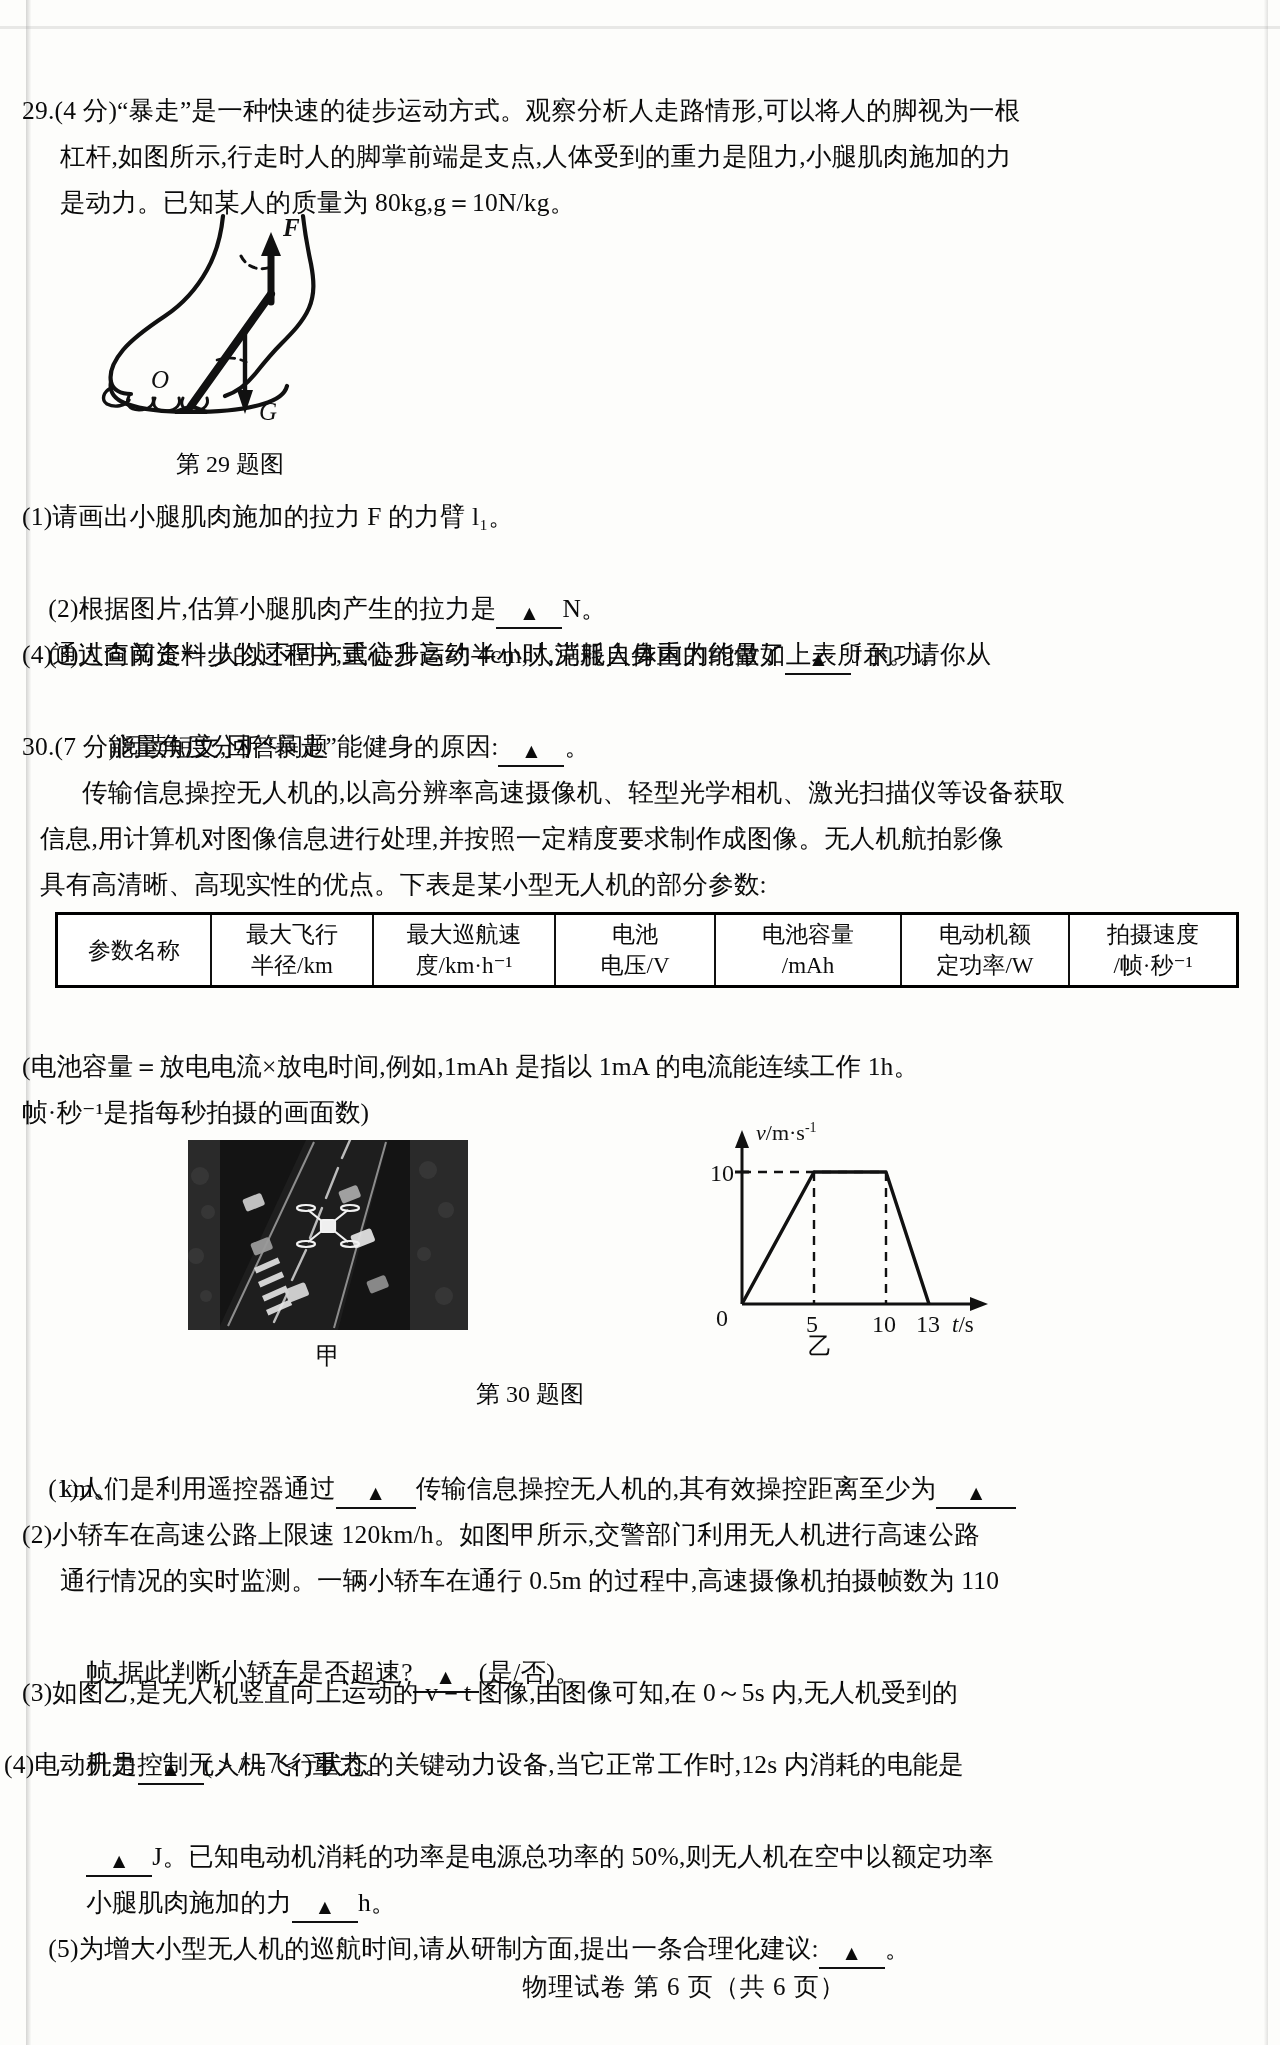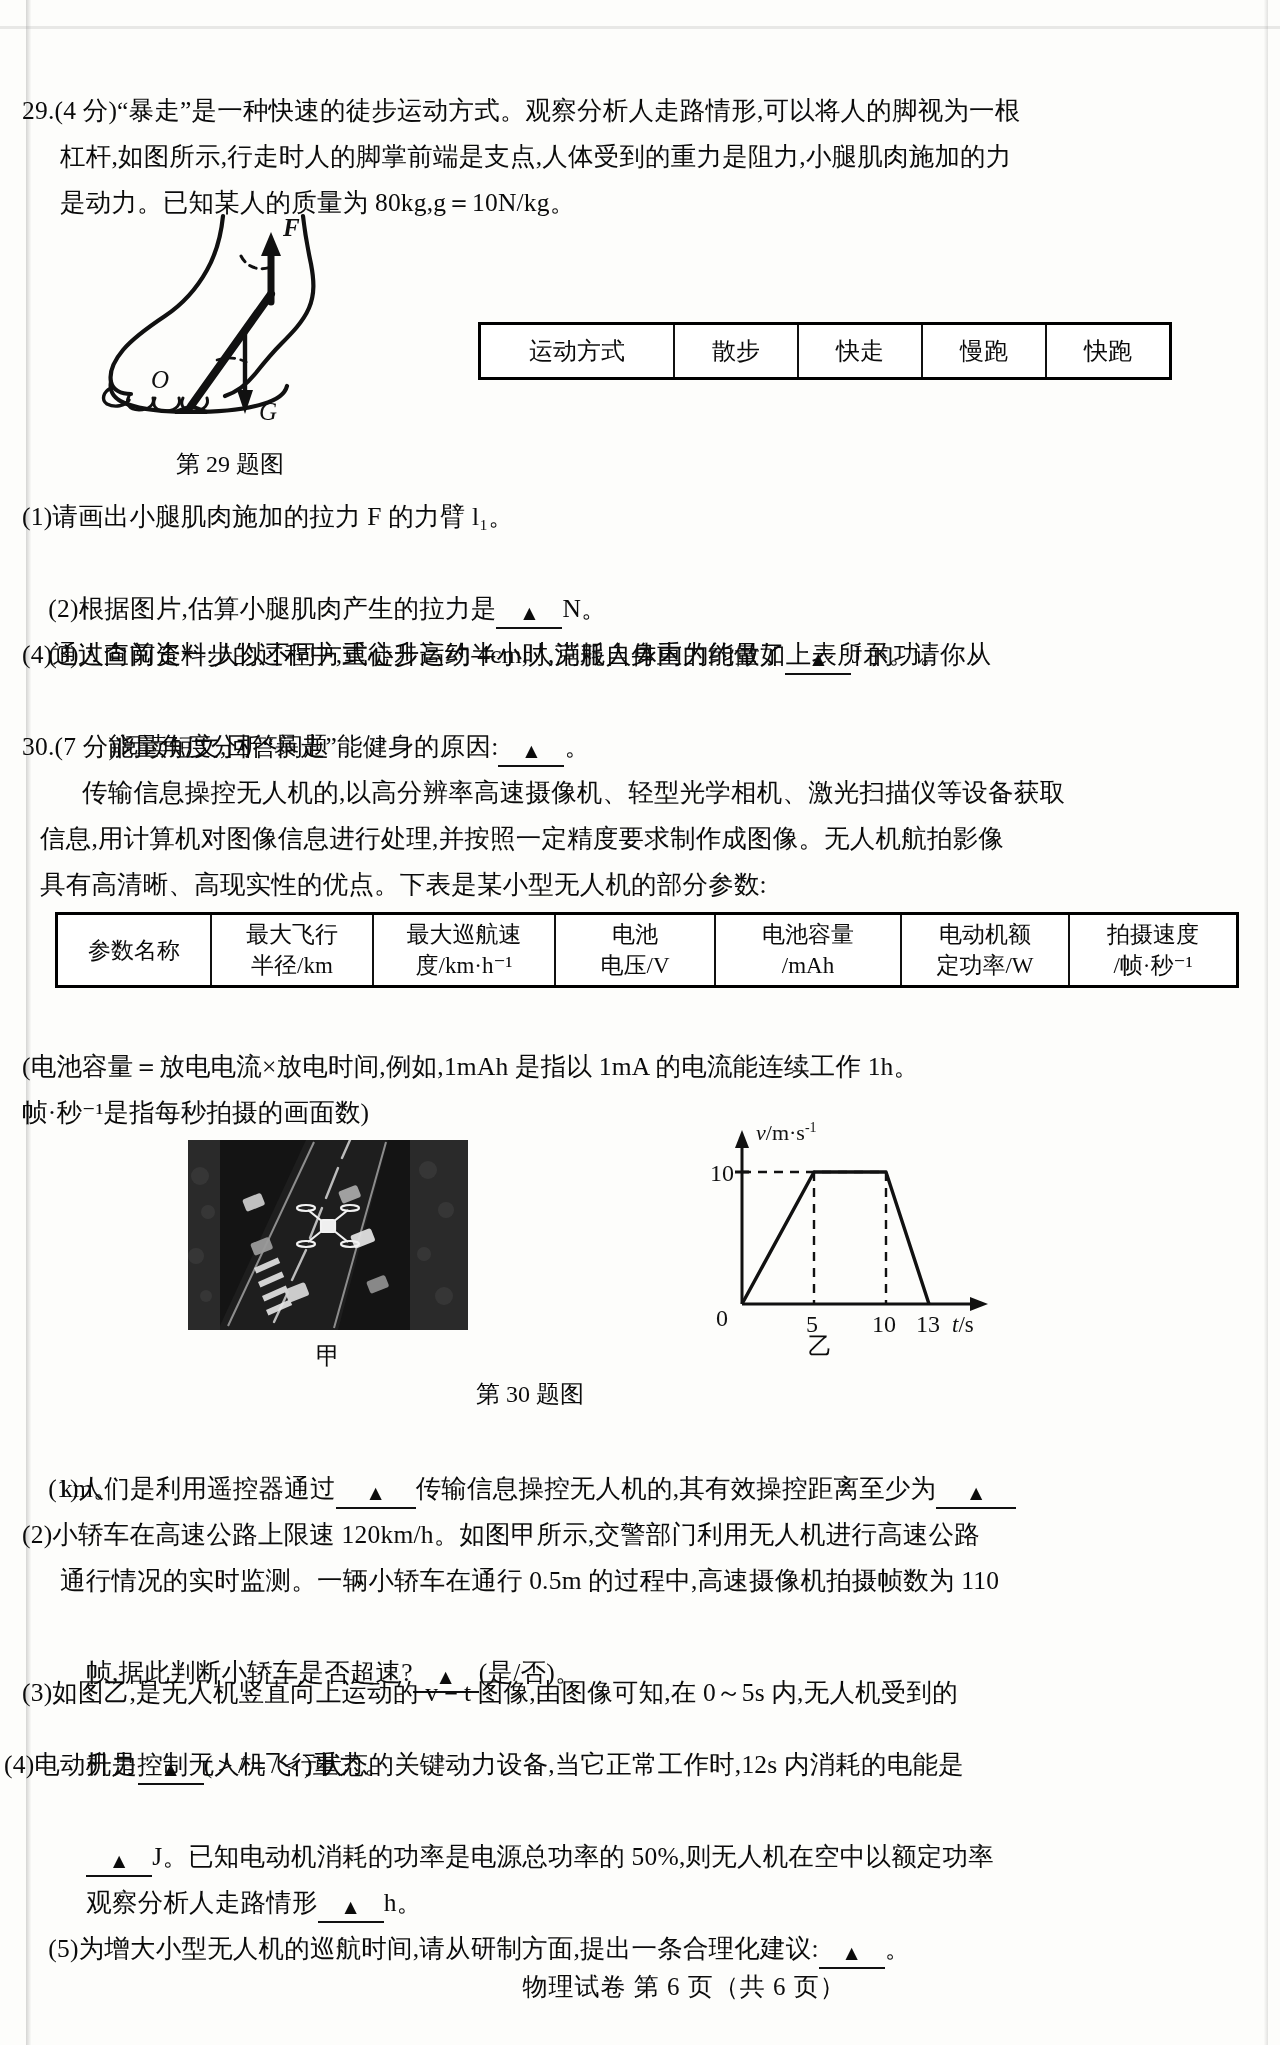--- a/index.html
+++ b/index.html
@@ -161,27 +161,20 @@
       <text x="56" y="178" font-family="Liberation Serif, serif" font-size="25" font-style="italic" fill="#111">O</text>
       <text x="164" y="210" font-family="Liberation Serif, serif" font-size="25" font-style="italic" fill="#111">G</text>
     </svg>
   </div>
 
   <div class="blk caption" style="left:95px; top:448px; width:270px;">第 29 题图</div>
 
   <div class="blk" style="left:478px; top:322px;">
     <table class="exam outer" id="energy-table">
       <tbody>
-          <tr>
-        <td style="width:180px;">运动方式</td>
-        <td style="width:110px;">散步</td>
-        <td style="width:110px;">快走</td>
-        <td style="width:110px;">慢跑</td>
-        <td style="width:110px;">快跑</td>
-      </tr>
     </tbody>
       </table>
   </div>
 
   <div class="blk qline" style="left:22px; top:494px; width:1200px;">(1)请画出小腿肌肉施加的拉力 F 的力臂 l₁。</div>
 
   <div class="blk qline" style="left:22px; top:540px; width:1210px;">
     <span>(2)根据图片,估算小腿肌肉产生的拉力是</span><span class="blank-tri">▲</span><span>N。</span>
   </div>
 
@@ -340,21 +333,21 @@
   <div class="blk qline" style="left:22px; top:1670px; width:1240px;">(3)如图乙,是无人机竖直向上运动的 v－t 图像,由图像可知,在 0～5s 内,无人机受到的</div>
   <div class="blk qline" style="left:60px; top:1696px; width:1200px;">
     <span>升力</span><span class="blank-tri">▲</span><span>(＞/＝/＜)重力。</span>
   </div>
 
   <div class="blk qline" style="left:4px; top:1742px; width:1250px;">(4)电动机是控制无人机飞行状态的关键动力设备,当它正常工作时,12s 内消耗的电能是</div>
   <div class="blk qline" style="left:60px; top:1788px; width:1200px;">
     <span class="blank-tri">▲</span><span>J。已知电动机消耗的功率是电源总功率的 50%,则无人机在空中以额定功率</span>
   </div>
   <div class="blk qline" style="left:60px; top:1834px; width:1200px;">
-    <span>观察分析人走路情形</span><span class="blank-tri">▲</span><span>h。</span>
+    <span>小腿肌肉施加的力</span><span class="blank-tri">▲</span><span>h。</span>
   </div>
 
   <div class="blk qline" style="left:22px; top:1880px; width:1250px;">
     <span>(5)为增大小型无人机的巡航时间,请从研制方面,提出一条合理化建议:</span><span class="blank-tri">▲</span><span>。</span>
   </div>
 
   <div class="footer" style="top:1970px;">物理试卷  第 6 页（共 6 页）</div>
 
 </div>
 

